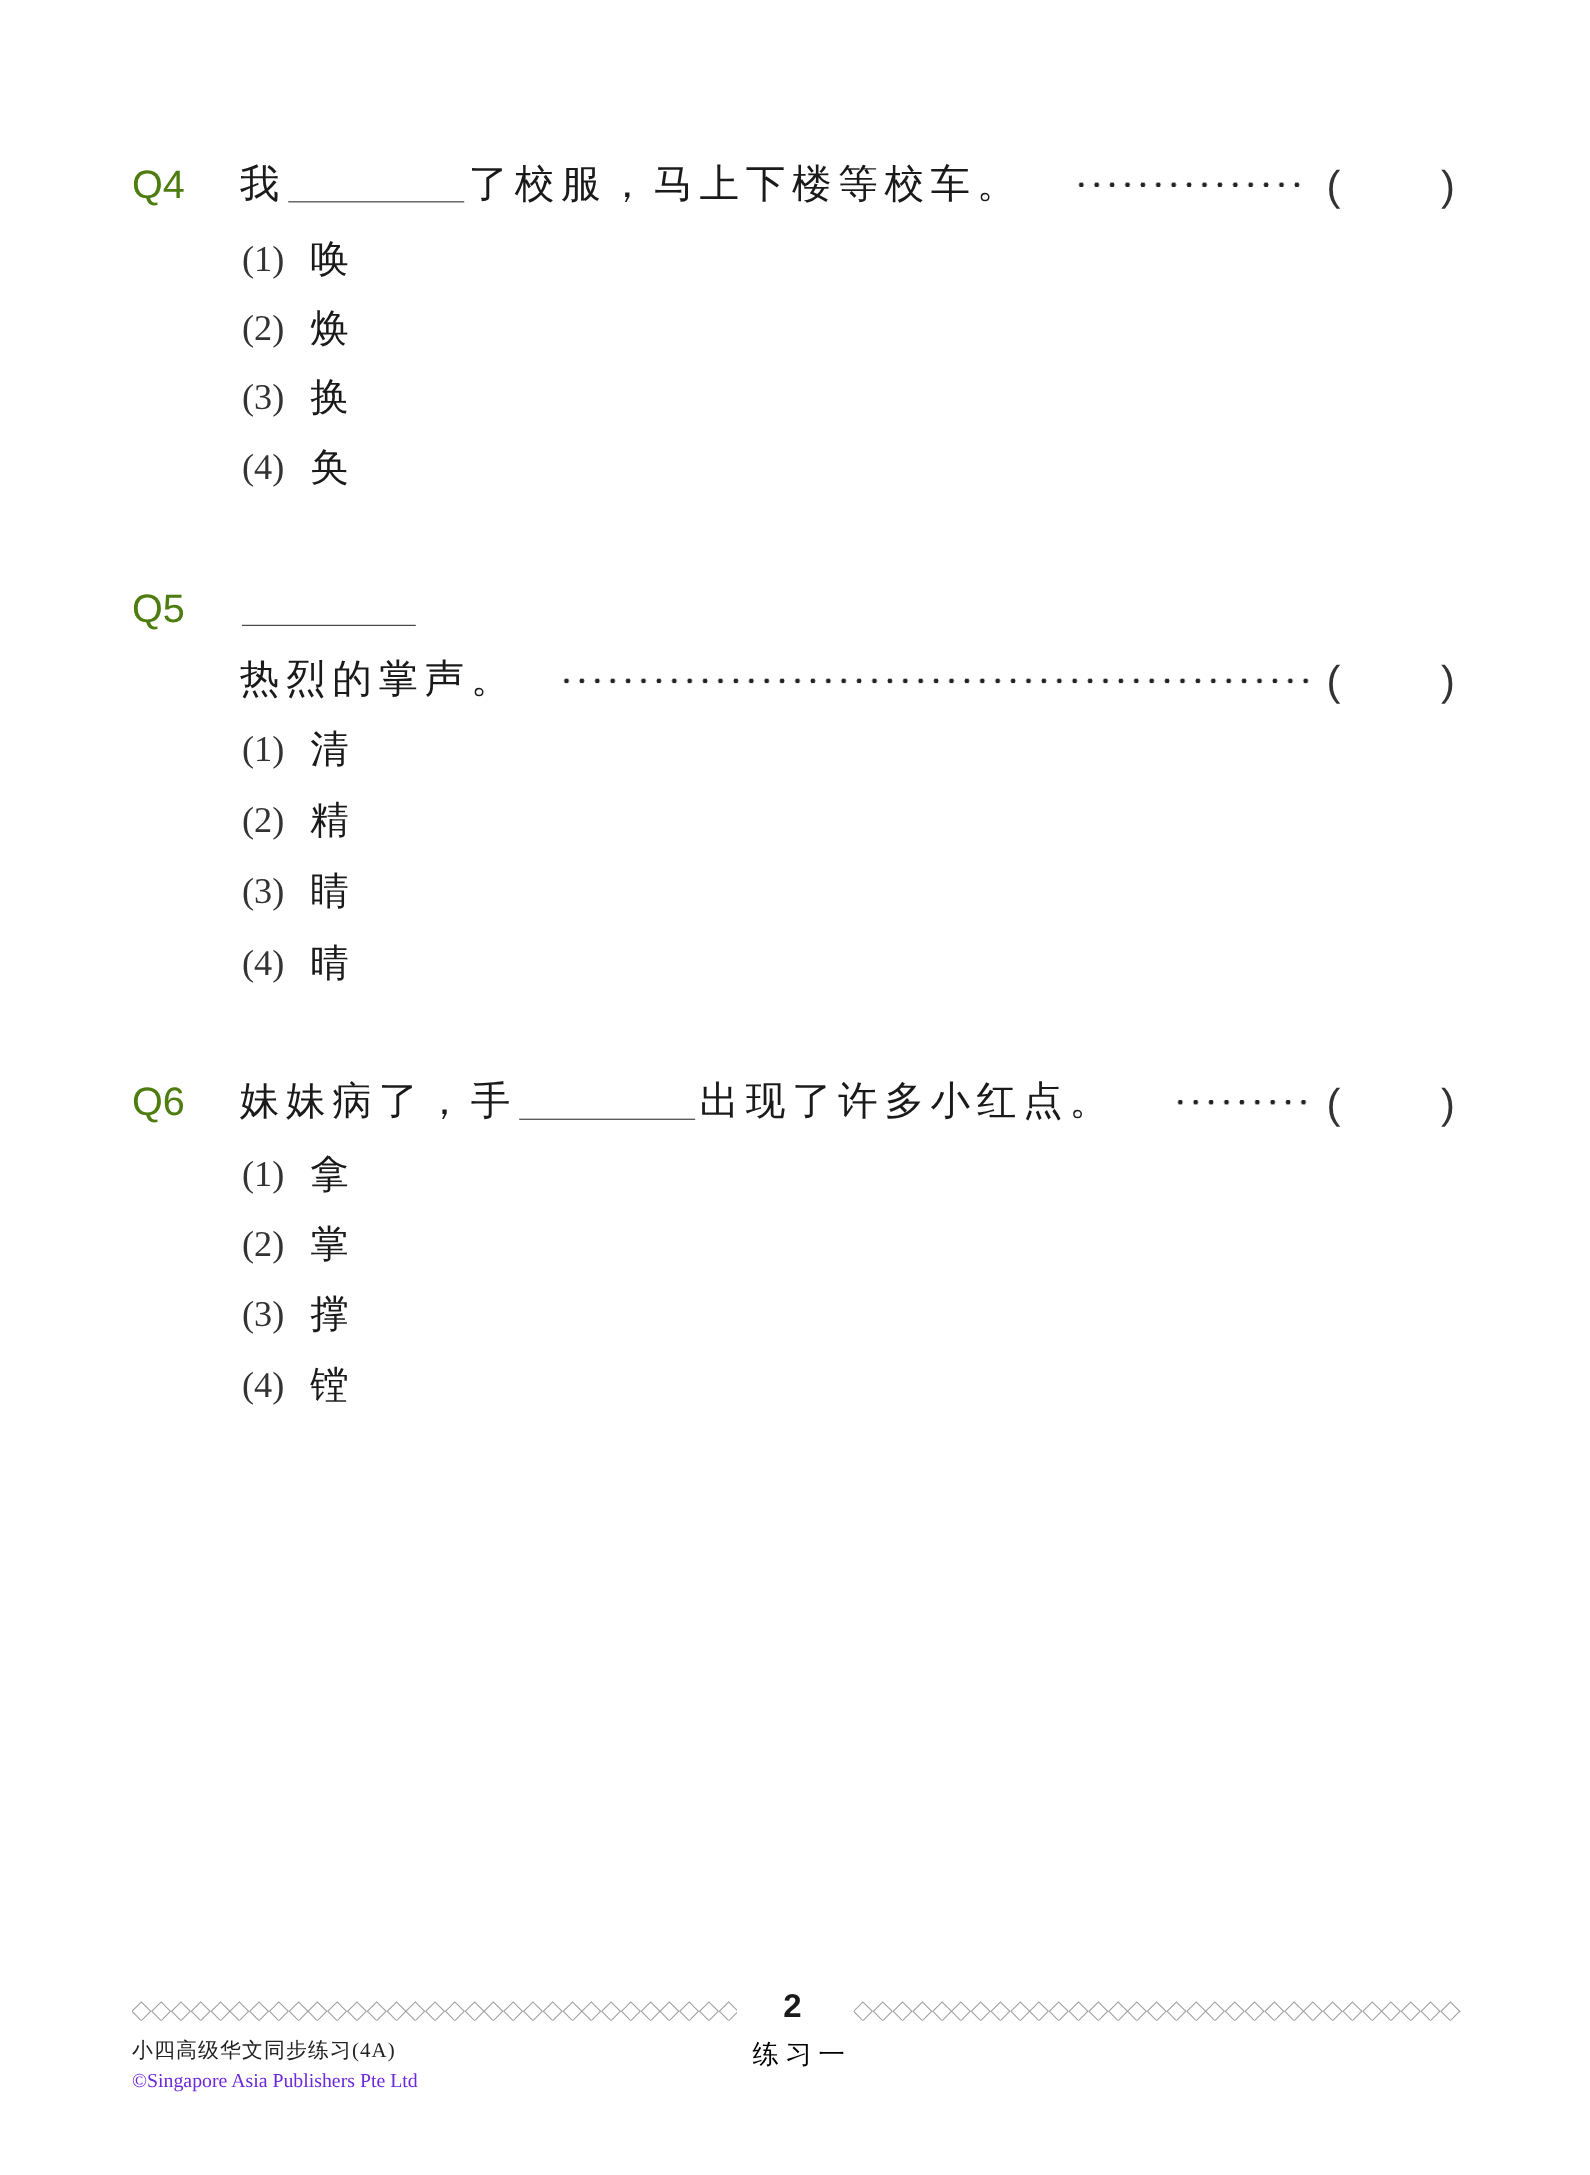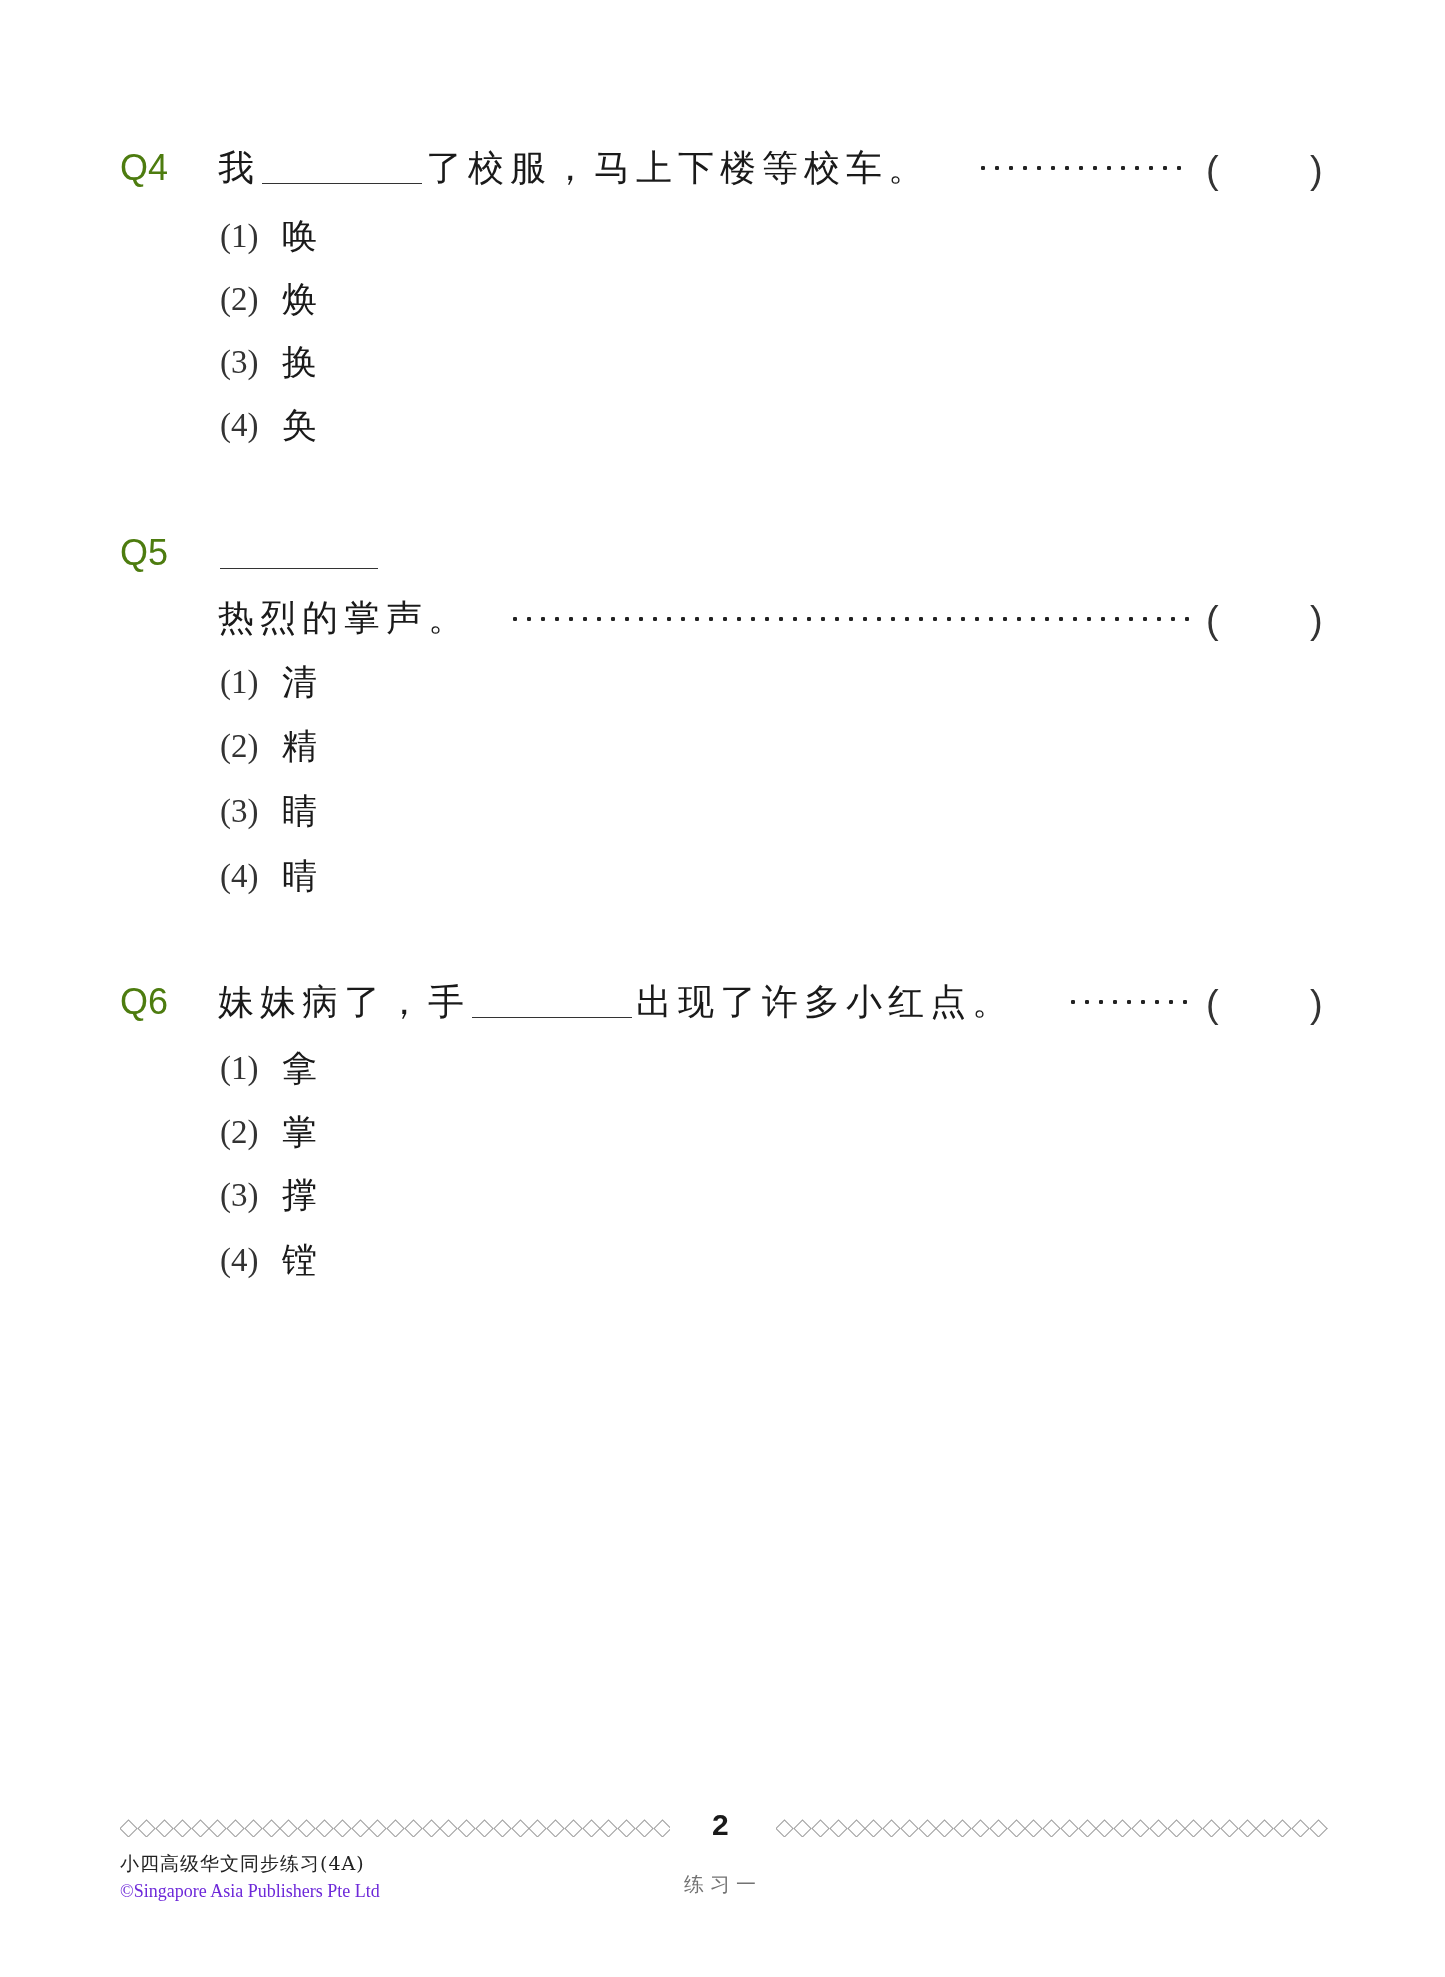--- a/index.html
+++ b/index.html
@@ -18,21 +18,21 @@
            font-weight: 300; line-height: 44px; color: #333; }
   .opt { font-size: 34px; line-height: 44px; height: 44px; white-space: nowrap; display: flex; align-items: center; }
   .opt .num { font-family: "Liberation Serif", "DejaVu Serif", serif; font-size: 33px; width: 62px; display: inline-block; color: #333; }
   .opt .ch { font-size: 35px; }
   .diamond-row { display: flex; overflow: hidden; }
   .diamond-row span { display: inline-block; width: 11px; height: 11px; border: 1.6px solid #a0a0a0;
                       transform: rotate(45deg); margin: 0 2.4px; flex: none; }
   .pageno { font-family: "Liberation Sans", "DejaVu Sans", sans-serif; font-weight: bold; font-size: 30px; }
   .foot1 { font-size: 19px; color: #222; letter-spacing: 1px; }
   .foot2 { font-family: "Liberation Serif", serif; font-size: 18px; color: #6d28d9; }
-  .section { font-size: 20px; letter-spacing: 6px; color: #737373; margin-top: 20px; }
+  .section { font-size: 24px; letter-spacing: 6px; color: #000000; }
 </style>
 </head>
 <body>
 
 <div class="abs qlabel" style="left:120px; top:146px;">Q4</div>
 <div class="abs line" style="left:218px; top:146px;">
   <span>我</span>
   <span class="blank" style="width:160px;"></span>
   <span>了校服，马上下楼等校车。</span>
 </div>
@@ -177,15 +177,15 @@
     <span></span>
     <span></span>
     <span></span>
     <span></span>
     <span></span>
     <span></span>
     <span></span>
     <span></span>
   </div>
 
-<div class="abs foot1" style="left:120px; top:1851px;">小四高级华文同步练习(4A)</div>
+<div class="abs foot1" style="left:120px; top:1851px;font-family:Liberation Serif, serif;">小四高级华文同步练习(4A)</div>
 <div class="abs section" style="left:684px; top:1851px;">练习一</div>
 <div class="abs foot2" style="left:120px; top:1881px;">©Singapore Asia Publishers Pte Ltd</div>
 
 </body></html>

